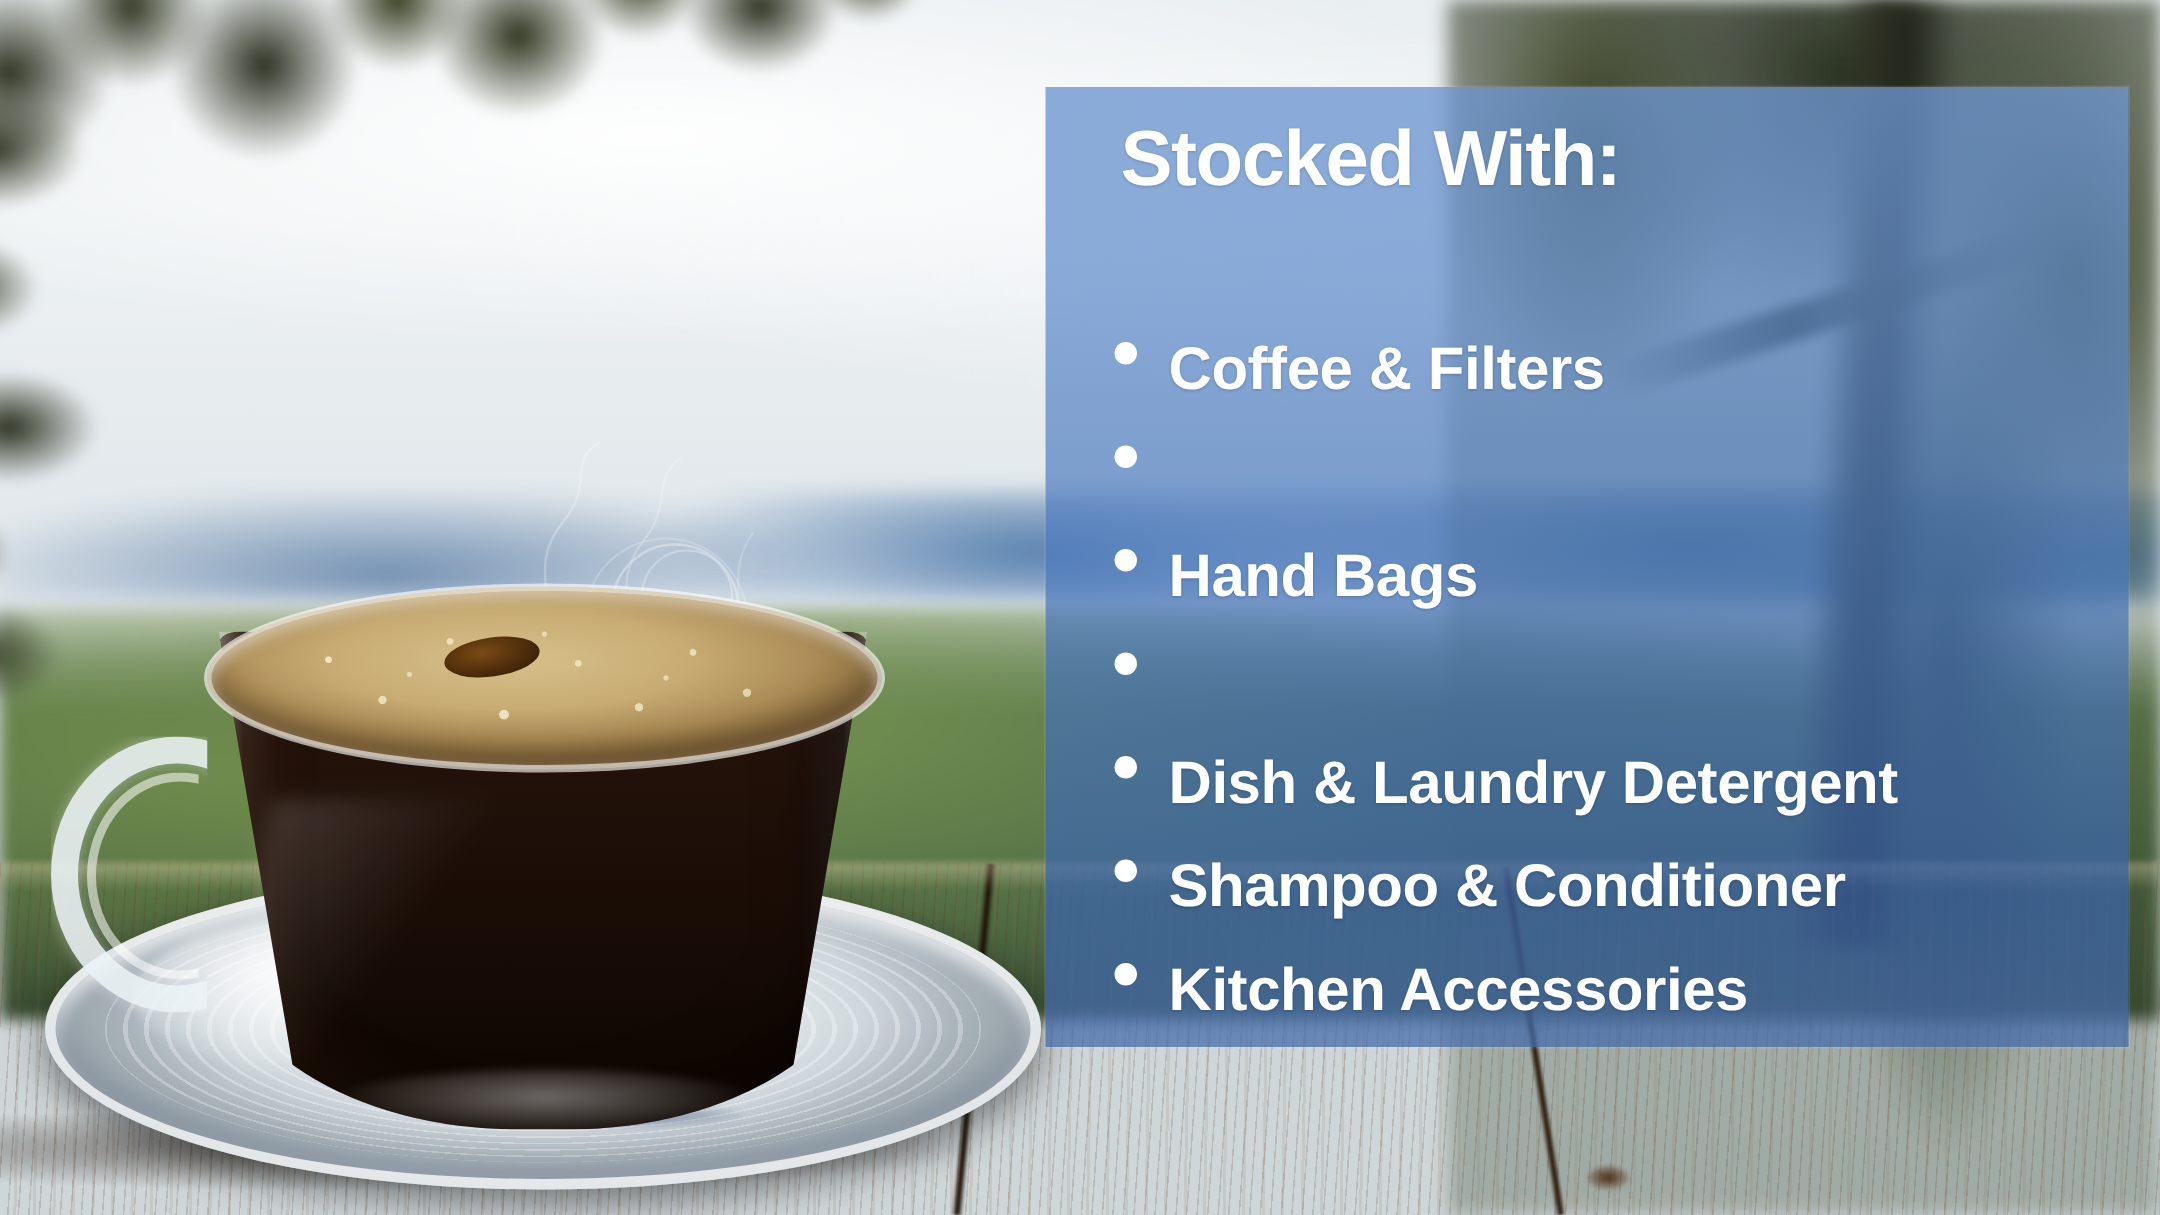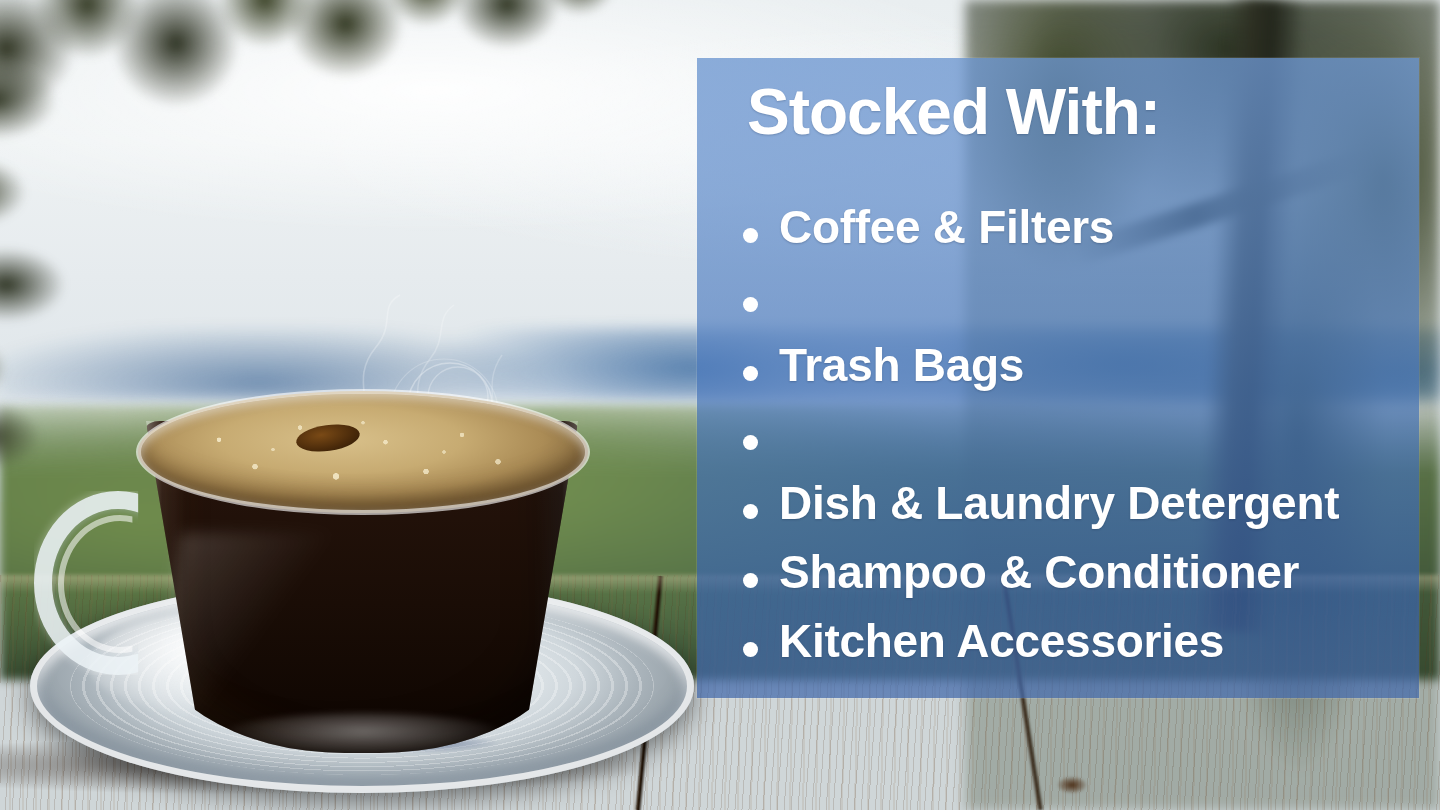--- a/index.html
+++ b/index.html
@@ -273,41 +273,41 @@
 
   
   .panel {
     position:absolute;
     left:697px; top:58px; width:722px; height:640px;
     background: linear-gradient(to bottom, rgba(108,150,208,.78) 0%, rgba(96,140,202,.72) 22%, rgba(72,118,186,.70) 55%, rgba(58,100,170,.72) 85%, rgba(70,108,172,.74) 100%);
     box-shadow: 0 0 0 1px rgba(255,255,255,.10);
   }
   .panel-title {
     position:absolute; left:50px; top:22px;
-    font-size:64px;
+    font-size:52px;
     font-weight:700;
     color:#ffffff;
     letter-spacing:-1px;
     line-height:1;
     white-space:nowrap;
     font-stretch: condensed;
     text-shadow: 0 1px 2px rgba(20,40,70,.25);
   }
   .bullet-list {
     position:absolute; left:34px; top:142px; right:10px;
     margin:0; padding:0; list-style:none;
   }
   .bullet-item {
     position:relative;
     display:flex;
-    align-items:flex-start;
+    align-items:flex-end;
     height:69px;
     padding-left:48px;
     color:#ffffff;
-    font-size:46px;
+    font-size:40px;
     font-weight:700;
     letter-spacing:-.3px;
     white-space:nowrap;
     text-shadow: 0 1px 2px rgba(20,40,70,.28);
   }
   .bullet-dot {
     position:absolute; left:12px; top:50%;
     width:15px; height:15px; margin-top:-7px;
     background:#ffffff;
     border-radius:50%;
@@ -377,21 +377,21 @@
     <ul class="bullet-list">
       <li class="bullet-item">
         <span class="bullet-dot"></span>
         <span>Coffee &amp; Filters</span>
       </li>
       <li class="bullet-item">
         <span class="bullet-dot"></span>
       </li>
       <li class="bullet-item">
         <span class="bullet-dot"></span>
-        <span>Trash Bags</span>
+        <span>Hand Bags</span>
       </li>
       <li class="bullet-item">
         <span class="bullet-dot"></span>
       </li>
       <li class="bullet-item">
         <span class="bullet-dot"></span>
         <span>Dish &amp; Laundry Detergent</span>
       </li>
       <li class="bullet-item">
         <span class="bullet-dot"></span>

